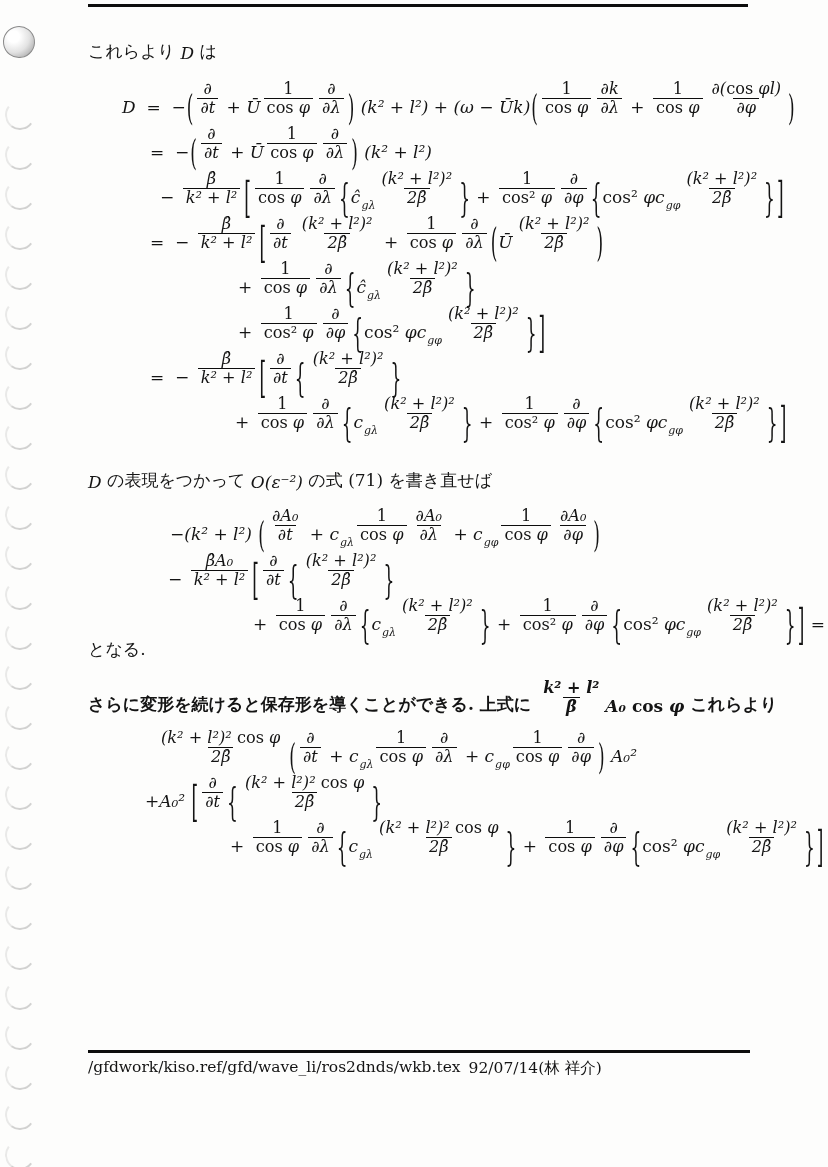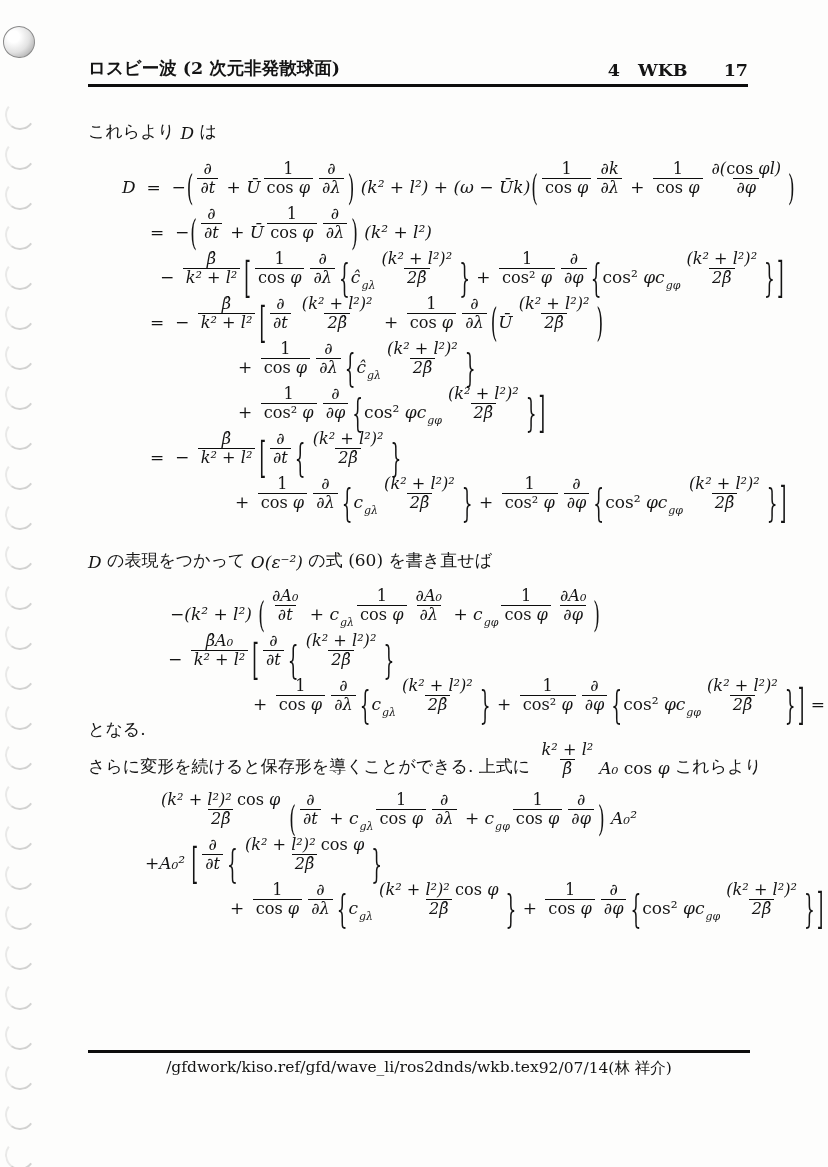--- a/index.html
+++ b/index.html
@@ -27,37 +27,37 @@
   .content{position:absolute;left:88px;width:660px;top:0;}
   
   .hd{display:flex;justify-content:space-between;align-items:flex-end;margin-top:56px;}
   .hd .ttl{font-weight:bold;font-size:17.5px;white-space:pre;}
   .hd .rt{display:flex;align-items:flex-end;font-weight:bold;font-size:17.5px;}
   .hd .sec{word-spacing:12px;white-space:pre;}
   .hd .pg{margin-left:36px;}
   .hd-rule{border:0;border-top:3px solid #0d0d0d;margin:4px 0 0 0;}
   .ft{position:absolute;left:88px;width:662px;top:1050px;}
   .ft-rule{border:0;border-top:3px solid #0d0d0d;margin:0 0 5px 0;}
-  .ft-row{display:flex;justify-content:center;font-size:15.5px;}
+  .ft-row{display:flex;justify-content:flex-start;font-size:15.5px;gap:8px;}
   
   .pline,.eqline{display:flex;align-items:flex-end;white-space:pre;}
   .pline{min-height:26px;}
   .eqline{margin:1px 0;min-height:44px;}
   .mi{font-style:italic;white-space:pre;}
   .mr{font-style:normal;white-space:pre;}
   .jp{font-style:normal;white-space:pre;}
   .frac{display:inline-flex;flex-direction:column;align-items:center;
         margin:0 3px;font-size:0.95em;line-height:1.12;vertical-align:middle;}
   .frac .num,.frac .den{display:inline-flex;align-items:baseline;padding:0 3px;white-space:pre;}
   .frac .den{border-top:1.4px solid #0d0d0d;}
   .big{display:inline-block;transform-origin:center;padding:0 1px;font-style:normal;}
   .bs{display:inline-flex;align-items:baseline;}
   .bs .sb{font-size:11px;font-style:italic;position:relative;top:6px;margin-left:1px;white-space:pre;}
   .mt30{margin-top:30px;} .mt14{margin-top:10px;} .mt36{margin-top:34px;}
-  .mt10{margin-top:8px;}  .mt12{margin-top:0;} .mt18{margin-top:0;} .mt8{margin-top:6px;}
+  .mt10{margin-top:8px;}  .mt12{margin-top:0;} .mt18{margin-top:18px;font-weight:bold;} .mt8{margin-top:6px;}
 </style>
 </head>
 <body>
 
 <div class="page">
 
   <div class="binding" id="binding">
       <div class="hole strong" style="top: 26px;"></div>
       <div class="hole" style="top: 100px;"></div>
       <div class="hole" style="top: 140px;"></div>
@@ -83,46 +83,39 @@
       <div class="hole" style="top: 940px;"></div>
       <div class="hole" style="top: 980px;"></div>
       <div class="hole" style="top: 1020px;"></div>
       <div class="hole" style="top: 1060px;"></div>
       <div class="hole" style="top: 1100px;"></div>
       <div class="hole" style="top: 1140px;"></div>
     </div>
 
   <div class="content">
 
-    <div class="hd">
-      <span class="ttl">ロスビー波 (2 次元非発散球面)</span>
-      <span class="rt">
-        <span class="sec">4 WKB</span>
-        <span class="pg">17</span>
-      </span>
-    </div>
     <hr class="hd-rule">
 
     <div class="mt30">
         <div class="pline" style="margin-left: 0px;"><span class="jp">これらより </span><span class="mi">D</span><span class="jp"> は</span></div>
       </div>
 
     <div class="mt14">
         <div class="eqline" style="margin-left: 34px;"><span class="mi">D  =  −</span><span class="big" style="transform: scaleY(2.1);">(</span><span class="frac"><span class="num"><span class="mi">∂</span></span><span class="den"><span class="mi">∂t</span></span></span><span class="mi"> + Ū</span><span class="frac"><span class="num"><span class="mr">1</span></span><span class="den"><span class="mr">cos </span><span class="mi">φ</span></span></span><span class="frac"><span class="num"><span class="mi">∂</span></span><span class="den"><span class="mi">∂λ</span></span></span><span class="big" style="transform: scaleY(2.1);">)</span><span class="mi"> (k² + l²) + (ω − Ūk)</span><span class="big" style="transform: scaleY(2.1);">(</span><span class="frac"><span class="num"><span class="mr">1</span></span><span class="den"><span class="mr">cos </span><span class="mi">φ</span></span></span><span class="frac"><span class="num"><span class="mi">∂k</span></span><span class="den"><span class="mi">∂λ</span></span></span><span class="mi"> + </span><span class="frac"><span class="num"><span class="mr">1</span></span><span class="den"><span class="mr">cos </span><span class="mi">φ</span></span></span><span class="frac"><span class="num"><span class="mi">∂(</span><span class="mr">cos </span><span class="mi">φl)</span></span><span class="den"><span class="mi">∂φ</span></span></span><span class="big" style="transform: scaleY(2.1);">)</span></div>
         <div class="eqline" style="margin-left: 62px;"><span class="mi">=  −</span><span class="big" style="transform: scaleY(2.1);">(</span><span class="frac"><span class="num"><span class="mi">∂</span></span><span class="den"><span class="mi">∂t</span></span></span><span class="mi"> + Ū</span><span class="frac"><span class="num"><span class="mr">1</span></span><span class="den"><span class="mr">cos </span><span class="mi">φ</span></span></span><span class="frac"><span class="num"><span class="mi">∂</span></span><span class="den"><span class="mi">∂λ</span></span></span><span class="big" style="transform: scaleY(2.1);">)</span><span class="mi"> (k² + l²)</span></div>
         <div class="eqline" style="margin-left: 72px;"><span class="mi">− </span><span class="frac"><span class="num"><span class="mi">β̂</span></span><span class="den"><span class="mi">k² + l²</span></span></span><span class="big" style="transform: scaleY(2.5);">[</span><span class="frac"><span class="num"><span class="mr">1</span></span><span class="den"><span class="mr">cos </span><span class="mi">φ</span></span></span><span class="frac"><span class="num"><span class="mi">∂</span></span><span class="den"><span class="mi">∂λ</span></span></span><span class="big" style="transform: scaleY(2.3);">{</span><span class="bs"><span class="mi">ĉ</span><span class="sb">gλ</span></span><span class="frac"><span class="num"><span class="mi">(k² + l²)²</span></span><span class="den"><span class="mi">2β̂</span></span></span><span class="big" style="transform: scaleY(2.3);">}</span><span class="mi"> + </span><span class="frac"><span class="num"><span class="mr">1</span></span><span class="den"><span class="mr">cos² </span><span class="mi">φ</span></span></span><span class="frac"><span class="num"><span class="mi">∂</span></span><span class="den"><span class="mi">∂φ</span></span></span><span class="big" style="transform: scaleY(2.3);">{</span><span class="mr">cos² </span><span class="mi">φ</span><span class="bs"><span class="mi">c</span><span class="sb">gφ</span></span><span class="frac"><span class="num"><span class="mi">(k² + l²)²</span></span><span class="den"><span class="mi">2β̂</span></span></span><span class="big" style="transform: scaleY(2.3);">}</span><span class="big" style="transform: scaleY(2.5);">]</span></div>
         <div class="eqline" style="margin-left: 62px;"><span class="mi">=  − </span><span class="frac"><span class="num"><span class="mi">β̂</span></span><span class="den"><span class="mi">k² + l²</span></span></span><span class="big" style="transform: scaleY(2.5);">[</span><span class="frac"><span class="num"><span class="mi">∂</span></span><span class="den"><span class="mi">∂t</span></span></span><span style="display: inline-block; width: 2px;"></span><span class="frac"><span class="num"><span class="mi">(k² + l²)²</span></span><span class="den"><span class="mi">2β̂</span></span></span><span class="mi"> + </span><span class="frac"><span class="num"><span class="mr">1</span></span><span class="den"><span class="mr">cos </span><span class="mi">φ</span></span></span><span class="frac"><span class="num"><span class="mi">∂</span></span><span class="den"><span class="mi">∂λ</span></span></span><span class="big" style="transform: scaleY(2.3);">(</span><span class="mi">Ū</span><span class="frac"><span class="num"><span class="mi">(k² + l²)²</span></span><span class="den"><span class="mi">2β̂</span></span></span><span class="big" style="transform: scaleY(2.3);">)</span></div>
         <div class="eqline" style="margin-left: 150px;"><span class="mi">+ </span><span class="frac"><span class="num"><span class="mr">1</span></span><span class="den"><span class="mr">cos </span><span class="mi">φ</span></span></span><span class="frac"><span class="num"><span class="mi">∂</span></span><span class="den"><span class="mi">∂λ</span></span></span><span class="big" style="transform: scaleY(2.3);">{</span><span class="bs"><span class="mi">ĉ</span><span class="sb">gλ</span></span><span class="frac"><span class="num"><span class="mi">(k² + l²)²</span></span><span class="den"><span class="mi">2β̂</span></span></span><span class="big" style="transform: scaleY(2.3);">}</span></div>
         <div class="eqline" style="margin-left: 150px;"><span class="mi">+ </span><span class="frac"><span class="num"><span class="mr">1</span></span><span class="den"><span class="mr">cos² </span><span class="mi">φ</span></span></span><span class="frac"><span class="num"><span class="mi">∂</span></span><span class="den"><span class="mi">∂φ</span></span></span><span class="big" style="transform: scaleY(2.3);">{</span><span class="mr">cos² </span><span class="mi">φ</span><span class="bs"><span class="mi">c</span><span class="sb">gφ</span></span><span class="frac"><span class="num"><span class="mi">(k² + l²)²</span></span><span class="den"><span class="mi">2β̂</span></span></span><span class="big" style="transform: scaleY(2.3);">}</span><span class="big" style="transform: scaleY(2.5);">]</span></div>
         <div class="eqline" style="margin-left: 62px;"><span class="mi">=  − </span><span class="frac"><span class="num"><span class="mi">β̂</span></span><span class="den"><span class="mi">k² + l²</span></span></span><span class="big" style="transform: scaleY(2.5);">[</span><span class="frac"><span class="num"><span class="mi">∂</span></span><span class="den"><span class="mi">∂t</span></span></span><span class="big" style="transform: scaleY(2.3);">{</span><span class="frac"><span class="num"><span class="mi">(k² + l²)²</span></span><span class="den"><span class="mi">2β̂</span></span></span><span class="big" style="transform: scaleY(2.3);">}</span></div>
         <div class="eqline" style="margin-left: 147px;"><span class="mi">+ </span><span class="frac"><span class="num"><span class="mr">1</span></span><span class="den"><span class="mr">cos </span><span class="mi">φ</span></span></span><span class="frac"><span class="num"><span class="mi">∂</span></span><span class="den"><span class="mi">∂λ</span></span></span><span class="big" style="transform: scaleY(2.3);">{</span><span class="bs"><span class="mi">c</span><span class="sb">gλ</span></span><span class="frac"><span class="num"><span class="mi">(k² + l²)²</span></span><span class="den"><span class="mi">2β̂</span></span></span><span class="big" style="transform: scaleY(2.3);">}</span><span class="mi"> + </span><span class="frac"><span class="num"><span class="mr">1</span></span><span class="den"><span class="mr">cos² </span><span class="mi">φ</span></span></span><span class="frac"><span class="num"><span class="mi">∂</span></span><span class="den"><span class="mi">∂φ</span></span></span><span class="big" style="transform: scaleY(2.3);">{</span><span class="mr">cos² </span><span class="mi">φ</span><span class="bs"><span class="mi">c</span><span class="sb">gφ</span></span><span class="frac"><span class="num"><span class="mi">(k² + l²)²</span></span><span class="den"><span class="mi">2β̂</span></span></span><span class="big" style="transform: scaleY(2.3);">}</span><span class="big" style="transform: scaleY(2.5);">]</span></div>
       </div>
 
     <div class="mt36">
-        <div class="pline" style="margin-left: 0px;"><span class="mi">D</span><span class="jp"> の表現をつかって </span><span class="mi">O(ε⁻²)</span><span class="jp"> の式 (60) を書き直せば</span></div>
+        <div class="pline" style="margin-left: 0px;"><span class="mi">D</span><span class="jp"> の表現をつかって </span><span class="mi">O(ε⁻²)</span><span class="jp"> の式 (71) を書き直せば</span></div>
       </div>
 
     <div class="mt10">
         <div class="eqline" style="margin-left: 82px;"><span class="mi">−(k² + l²) </span><span class="big" style="transform: scaleY(2.1);">(</span><span class="frac"><span class="num"><span class="mi">∂A₀</span></span><span class="den"><span class="mi">∂t</span></span></span><span class="mi"> + </span><span class="bs"><span class="mi">c</span><span class="sb">gλ</span></span><span class="frac"><span class="num"><span class="mr">1</span></span><span class="den"><span class="mr">cos </span><span class="mi">φ</span></span></span><span class="frac"><span class="num"><span class="mi">∂A₀</span></span><span class="den"><span class="mi">∂λ</span></span></span><span class="mi"> + </span><span class="bs"><span class="mi">c</span><span class="sb">gφ</span></span><span class="frac"><span class="num"><span class="mr">1</span></span><span class="den"><span class="mr">cos </span><span class="mi">φ</span></span></span><span class="frac"><span class="num"><span class="mi">∂A₀</span></span><span class="den"><span class="mi">∂φ</span></span></span><span class="big" style="transform: scaleY(2.1);">)</span></div>
         <div class="eqline" style="margin-left: 80px;"><span class="mi">− </span><span class="frac"><span class="num"><span class="mi">β̂A₀</span></span><span class="den"><span class="mi">k² + l²</span></span></span><span class="big" style="transform: scaleY(2.5);">[</span><span class="frac"><span class="num"><span class="mi">∂</span></span><span class="den"><span class="mi">∂t</span></span></span><span class="big" style="transform: scaleY(2.3);">{</span><span class="frac"><span class="num"><span class="mi">(k² + l²)²</span></span><span class="den"><span class="mi">2β̂</span></span></span><span class="big" style="transform: scaleY(2.3);">}</span></div>
         <div class="eqline" style="margin-left: 165px;"><span class="mi">+ </span><span class="frac"><span class="num"><span class="mr">1</span></span><span class="den"><span class="mr">cos </span><span class="mi">φ</span></span></span><span class="frac"><span class="num"><span class="mi">∂</span></span><span class="den"><span class="mi">∂λ</span></span></span><span class="big" style="transform: scaleY(2.3);">{</span><span class="bs"><span class="mi">c</span><span class="sb">gλ</span></span><span class="frac"><span class="num"><span class="mi">(k² + l²)²</span></span><span class="den"><span class="mi">2β̂</span></span></span><span class="big" style="transform: scaleY(2.3);">}</span><span class="mi"> + </span><span class="frac"><span class="num"><span class="mr">1</span></span><span class="den"><span class="mr">cos² </span><span class="mi">φ</span></span></span><span class="frac"><span class="num"><span class="mi">∂</span></span><span class="den"><span class="mi">∂φ</span></span></span><span class="big" style="transform: scaleY(2.3);">{</span><span class="mr">cos² </span><span class="mi">φ</span><span class="bs"><span class="mi">c</span><span class="sb">gφ</span></span><span class="frac"><span class="num"><span class="mi">(k² + l²)²</span></span><span class="den"><span class="mi">2β̂</span></span></span><span class="big" style="transform: scaleY(2.3);">}</span><span class="big" style="transform: scaleY(2.5);">]</span><span class="mi"> = 0</span></div>
       </div>
 
     <div class="pline mt12"><span class="jp">となる.</span></div>
 

